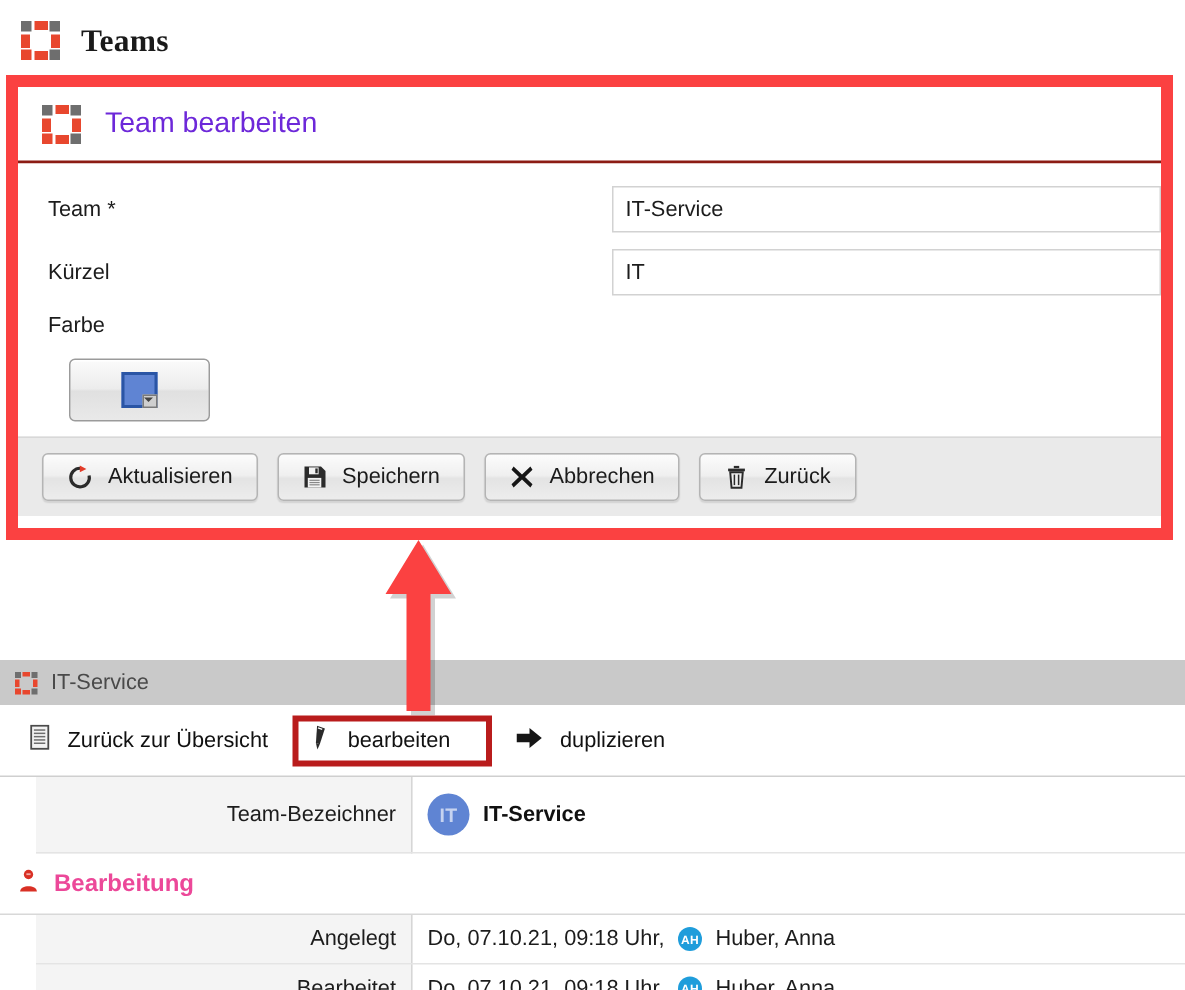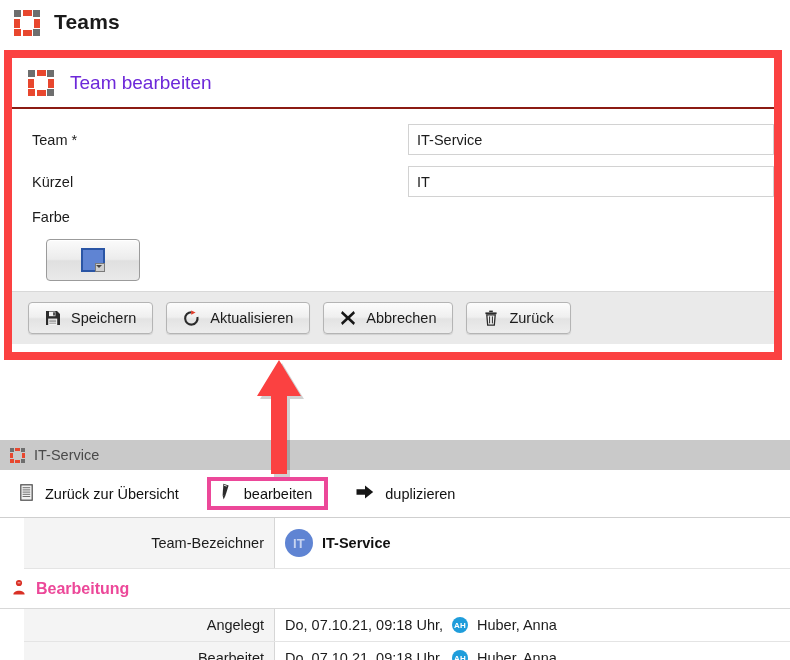--- a/index.html
+++ b/index.html
@@ -52,24 +52,25 @@
   .teams-icon .ev-r { right: 0; }
 
   .teams-icon.small { width: 15px; height: 15px; }
   .teams-icon.small .c { width: 4px; height: 4px; }
   .teams-icon.small .eh { height: 3px; width: 5px; left: 5px; }
   .teams-icon.small .ev { width: 3px; height: 5px; top: 5px; }
 
   
   .page-header {
     display: flex;
-    align-items: flex-start;
+    align-items: flex-end;
     gap: 14px;
     padding: 10px 0 10px 14px;
     height: 30px;
+    font-family: Liberation Serif, serif;
   }
   .page-header .title {
     font-size: 21px;
     font-weight: bold;
     color: #1a1a1a;
     letter-spacing: .2px;
   }
 
   
   .highlight-box {
@@ -235,24 +236,24 @@
   .tool {
     display: inline-flex;
     align-items: center;
     gap: 11px;
     font-size: 14.5px;
     color: #111;
     cursor: pointer;
     padding: 5px 8px;
   }
   .tool.boxed {
-    border: 4px solid #ec4899;
+    border: 4px solid #b91c1c;
     background: #fff;
-    padding: 2px 12px 2px 8px;
-    margin: 0 20px;
+    padding: 2px 24px 2px 8px;
+    margin: 0 8px;
     position: relative;
     z-index: 5;
   }
 
   .kv-table {
     width: 100%;
     border-collapse: collapse;
     margin-left: 24px;
   }
   .kv-table td {
@@ -384,41 +385,41 @@
       <button class="color-btn">
         <span class="color-swatch"></span>
       </button>
     </div>
   </div>
 
   <div class="btn-bar">
 
     <button class="btn">
       <span class="ic">
+        <svg width="17" height="17" viewBox="0 0 17 17">
+          <path d="M8.5 2.2 A6.2 6.2 0 1 0 14.4 7.0" fill="none" stroke="#2b2b2b" stroke-width="2.1" stroke-linecap="butt"></path>
+          <path d="M8.2 0.4 L12.6 2.6 L8.2 4.8 Z" fill="#e23b28"></path>
+        </svg>
+      </span>
+      <span>Aktualisieren</span>
+    </button>
+
+    <button class="btn">
+      <span class="ic">
         <svg width="16" height="16" viewBox="0 0 16 16">
           <path d="M1 1h11l3 3v11H1z" fill="#2b2b2b"></path>
           <rect x="4" y="1.6" width="6.4" height="4.6" fill="#f2f2f2"></rect>
           <rect x="8.2" y="2.3" width="1.6" height="3.2" fill="#2b2b2b"></rect>
           <rect x="3.2" y="8.6" width="9" height="6.4" fill="#f2f2f2"></rect>
           <rect x="4.3" y="9.8" width="6.8" height="0.8" fill="#888"></rect>
           <rect x="4.3" y="11.3" width="6.8" height="0.8" fill="#888"></rect>
           <rect x="4.3" y="12.8" width="6.8" height="0.8" fill="#888"></rect>
         </svg>
       </span>
       <span>Speichern</span>
-    </button>
-
-    <button class="btn">
-      <span class="ic">
-        <svg width="17" height="17" viewBox="0 0 17 17">
-          <path d="M8.5 2.2 A6.2 6.2 0 1 0 14.4 7.0" fill="none" stroke="#2b2b2b" stroke-width="2.1" stroke-linecap="butt"></path>
-          <path d="M8.2 0.4 L12.6 2.6 L8.2 4.8 Z" fill="#e23b28"></path>
-        </svg>
-      </span>
-      <span>Aktualisieren</span>
     </button>
 
     <button class="btn">
       <span class="ic">
         <svg width="16" height="16" viewBox="0 0 16 16">
           <path d="M2.4 1 L8 6.3 L13.6 1 L15 3.2 L10 8 L15 12.8 L13.6 15 L8 9.7 L2.4 15 L1 12.8 L6 8 L1 3.2 Z" fill="#161616"></path>
         </svg>
       </span>
       <span>Abbrechen</span>
     </button>

